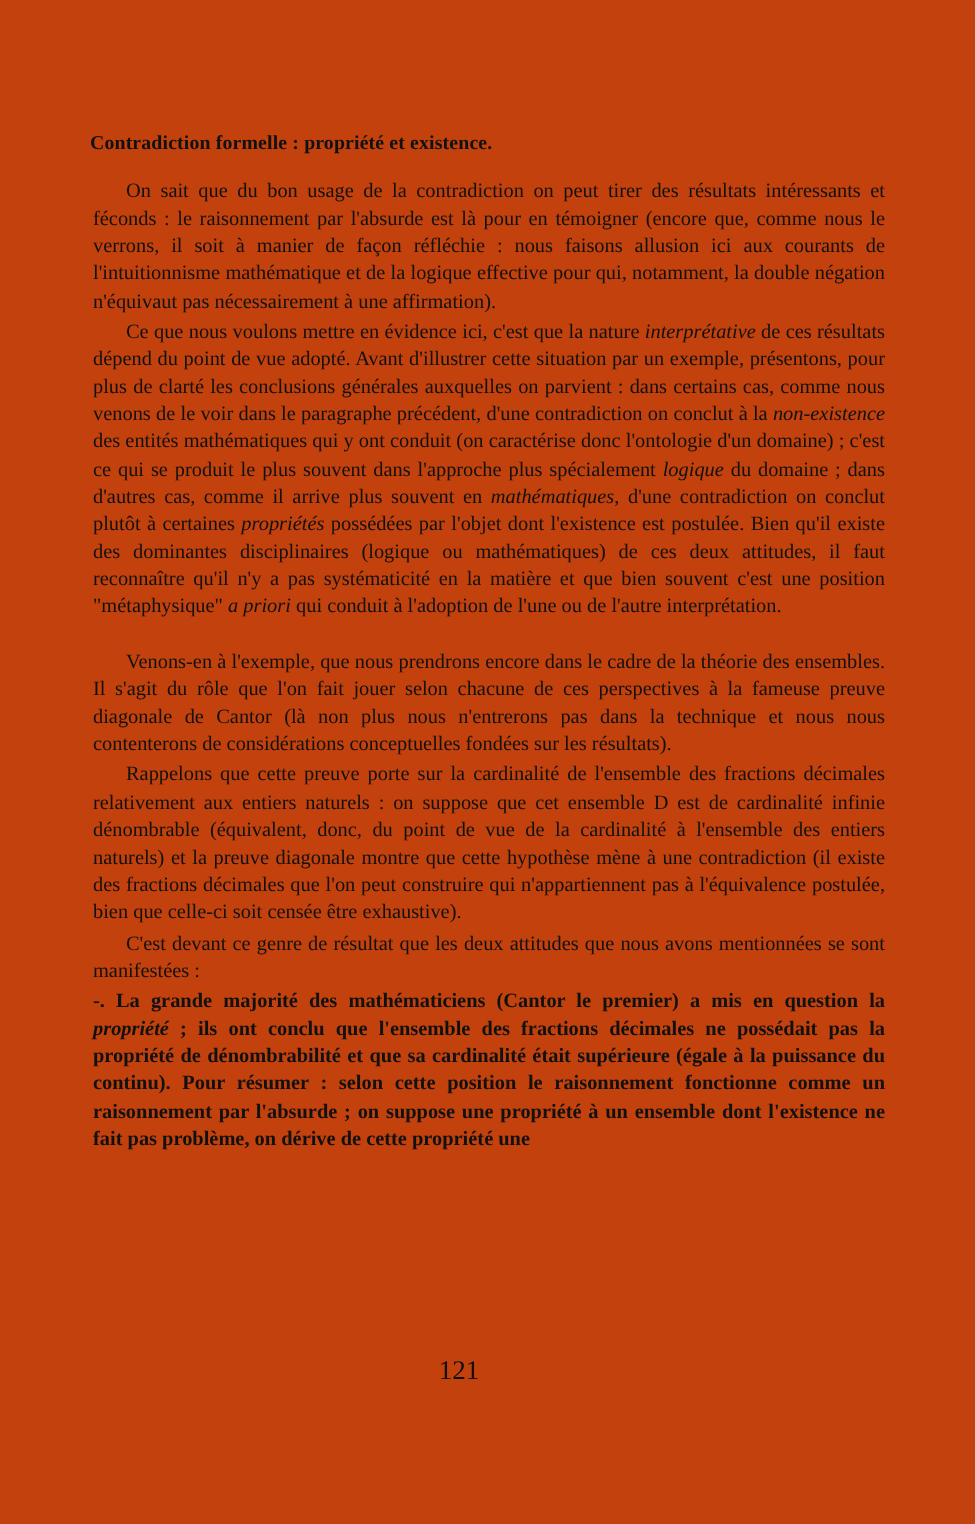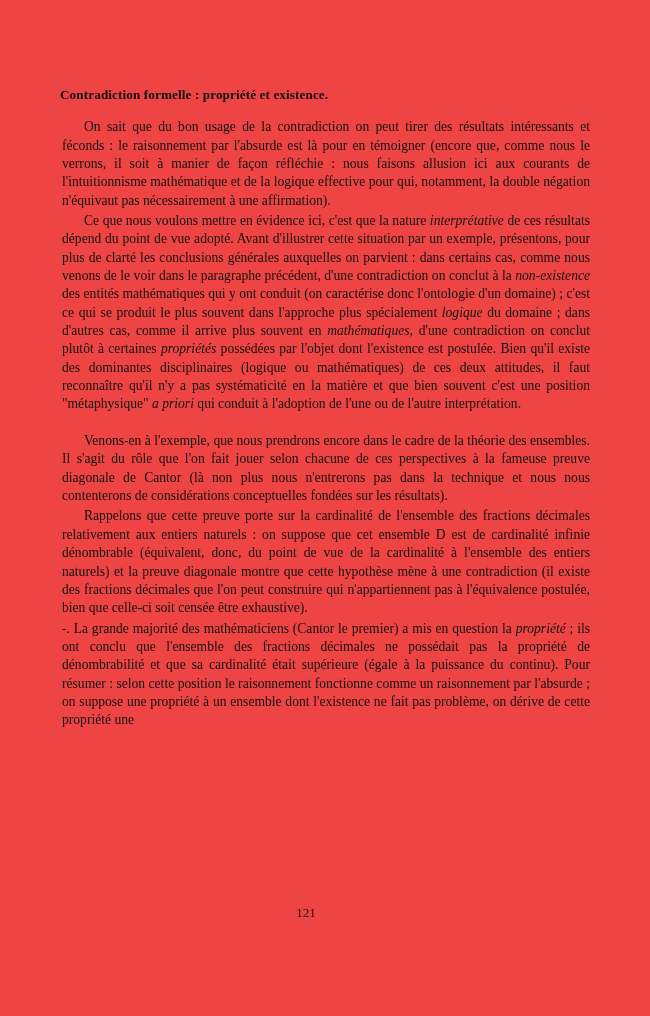--- a/index.html
+++ b/index.html
@@ -13,21 +13,21 @@
     font-family: "Liberation Serif", "DejaVu Serif", serif;
     color: #111111;
     position: relative;
     overflow: hidden;
   }
   .page {
     position: absolute;
     left: 0; top: 0;
     width: 650px;
     height: 1016px;
-    background: #ef4444;
+    background: #c2410c;
   }
   .content {
     position: absolute;
     left: 60px;
     top: 86px;
     width: 532px;
   }
   .heading {
     font-weight: bold;
     font-size: 13.2px;
@@ -40,45 +40,47 @@
     margin: 2px;
     font-size: 13.6px;
     line-height: 18.35px;
     text-align: justify;
     text-justify: inter-word;
     text-indent: 22px;
     hyphens: none;
   }
   p.para.noindent {
     text-indent: 0;
+    font-weight: bold;
   }
   p.para.gap-before {
     margin-top: 18.3px;
   }
   .it {
     font-style: italic;
   }
   .folio {
     position: absolute;
     left: 0;
     top: 905px;
     width: 612px;
     text-align: center;
-    font-size: 13px;
+    font-size: 18px;
     line-height: 16px;
   }
 </style>
 </head>
 <body>
 
 <div class="page">
   <div class="content">
     <h1 class="heading">Contradiction formelle : propriété et existence.</h1>
     <div id="paragraphs">
         <p class="para"><span>On sait que du bon usage de la contradiction on peut tirer des résultats intéressants et féconds : le raisonnement par l'absurde est là pour en témoigner (encore que, comme nous le verrons, il soit à manier de façon réfléchie : nous faisons allusion ici aux courants de l'intuitionnisme mathématique et de la logique effective pour qui, notamment, la double négation n'équivaut pas nécessairement à une affirmation).</span></p>
         <p class="para"><span>Ce que nous voulons mettre en évidence ici, c'est que la nature </span><span class="it">interprétative</span><span> de ces résultats dépend du point de vue adopté. Avant d'illustrer cette situation par un exemple, présentons, pour plus de clarté les conclusions générales auxquelles on parvient : dans certains cas, comme nous venons de le voir dans le paragraphe précédent, d'une contradiction on conclut à la </span><span class="it">non-existence</span><span> des entités mathématiques qui y ont conduit (on caractérise donc l'ontologie d'un domaine) ; c'est ce qui se produit le plus souvent dans l'approche plus spécialement </span><span class="it">logique</span><span> du domaine ; dans d'autres cas, comme il arrive plus souvent en </span><span class="it">mathématiques</span><span>, d'une contradiction on conclut plutôt à certaines </span><span class="it">propriétés</span><span> possédées par l'objet dont l'existence est postulée. Bien qu'il existe des dominantes disciplinaires (logique ou mathématiques) de ces deux attitudes, il faut reconnaître qu'il n'y a pas systématicité en la matière et que bien souvent c'est une position "métaphysique" </span><span class="it">a priori</span><span> qui conduit à l'adoption de l'une ou de l'autre interprétation.</span></p>
         <p class="para gap-before"><span>Venons-en à l'exemple, que nous prendrons encore dans le cadre de la théorie des ensembles. Il s'agit du rôle que l'on fait jouer selon chacune de ces perspectives à la fameuse preuve diagonale de Cantor (là non plus nous n'entrerons pas dans la technique et nous nous contenterons de considérations conceptuelles fondées sur les résultats).</span></p>
         <p class="para"><span>Rappelons que cette preuve porte sur la cardinalité de l'ensemble des fractions décimales relativement aux entiers naturels : on suppose que cet ensemble D est de cardinalité infinie dénombrable (équivalent, donc, du point de vue de la cardinalité à l'ensemble des entiers naturels) et la preuve diagonale montre que cette hypothèse mène à une contradiction (il existe des fractions décimales que l'on peut construire qui n'appartiennent pas à l'équivalence postulée, bien que celle-ci soit censée être exhaustive).</span></p>
+        <p class="para"><span>C'est devant ce genre de résultat que les deux attitudes que nous avons mentionnées se sont manifestées :</span></p>
         <p class="para noindent"><span>-. La grande majorité des mathématiciens (Cantor le premier) a mis en question la </span><span class="it">propriété</span><span> ; ils ont conclu que l'ensemble des fractions décimales ne possédait pas la propriété de dénombrabilité et que sa cardinalité était supérieure (égale à la puissance du continu). Pour résumer : selon cette position le raisonnement fonctionne comme un raisonnement par l'absurde ; on suppose une propriété à un ensemble dont l'existence ne fait pas problème, on dérive de cette propriété une</span></p>
       </div>
   </div>
   <div class="folio">121</div>
 </div>
 
 </body></html>

